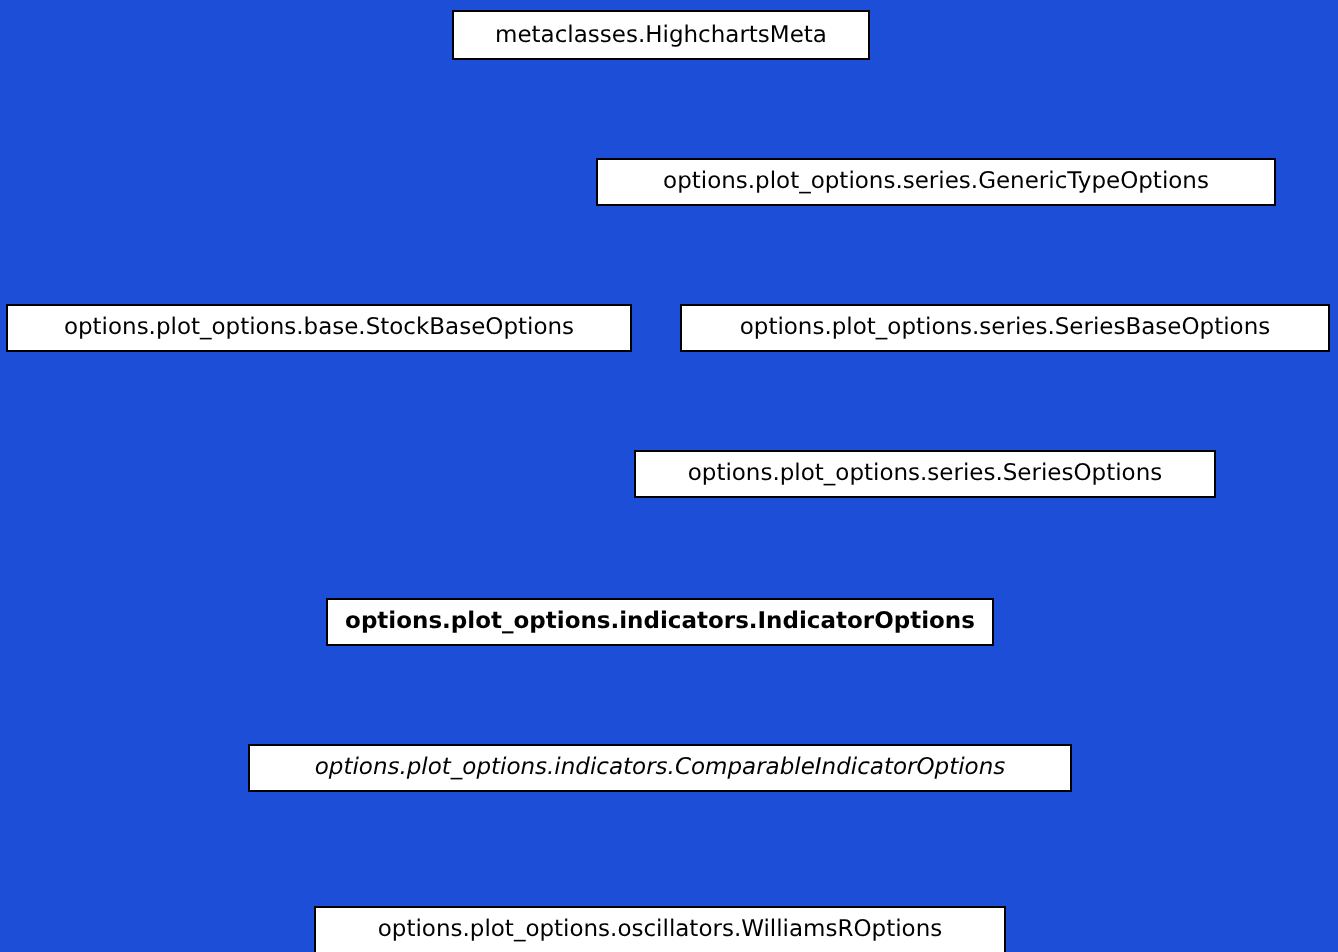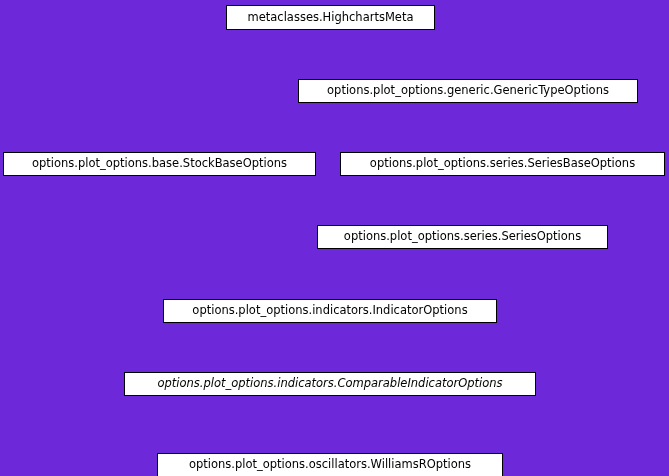--- a/index.html
+++ b/index.html
@@ -29,22 +29,22 @@
     display: flex;
     align-items: center;
     justify-content: center;
     white-space: nowrap;
     cursor: pointer;
   }
 </style>
 </head>
 <body>
 
-<div id="diagram-canvas" style="background: #6d28d9;">
+<div id="diagram-canvas" style="background: #1d4ed8;">
     <div class="node" style="left: 226px; top: 5px; width: 209px; height: 25px; background: rgb(255, 255, 255); border-color: rgb(0, 0, 0); color: rgb(0, 0, 0);">metaclasses.HighchartsMeta</div>
-    <div class="node" style="left: 298px; top: 79px; width: 340px; height: 24px; background: rgb(255, 255, 255); border-color: rgb(0, 0, 0); color: rgb(0, 0, 0);">options.plot_options.generic.GenericTypeOptions</div>
+    <div class="node" style="left: 298px; top: 79px; width: 340px; height: 24px; background: rgb(255, 255, 255); border-color: rgb(0, 0, 0); color: rgb(0, 0, 0);">options.plot_options.series.GenericTypeOptions</div>
     <div class="node" style="left: 3px; top: 152px; width: 313px; height: 24px; background: rgb(255, 255, 255); border-color: rgb(0, 0, 0); color: rgb(0, 0, 0);">options.plot_options.base.StockBaseOptions</div>
     <div class="node" style="left: 340px; top: 152px; width: 325px; height: 24px; background: rgb(255, 255, 255); border-color: rgb(0, 0, 0); color: rgb(0, 0, 0);">options.plot_options.series.SeriesBaseOptions</div>
     <div class="node" style="left: 317px; top: 225px; width: 291px; height: 24px; background: rgb(255, 255, 255); border-color: rgb(0, 0, 0); color: rgb(0, 0, 0);">options.plot_options.series.SeriesOptions</div>
-    <div class="node" style="left: 163px; top: 299px; width: 334px; height: 24px; background: rgb(255, 255, 255); border-color: rgb(0, 0, 0); color: rgb(0, 0, 0);">options.plot_options.indicators.IndicatorOptions</div>
+    <div class="node" style="left: 163px; top: 299px; width: 334px; height: 24px; background: rgb(255, 255, 255); border-color: rgb(0, 0, 0); color: rgb(0, 0, 0); font-weight: bold;">options.plot_options.indicators.IndicatorOptions</div>
     <div class="node" style="left: 124px; top: 372px; width: 412px; height: 24px; background: rgb(255, 255, 255); border-color: rgb(0, 0, 0); color: rgb(0, 0, 0); font-style: italic;">options.plot_options.indicators.ComparableIndicatorOptions</div>
     <div class="node" style="left: 157px; top: 453px; width: 346px; height: 24px; background: rgb(255, 255, 255); border-color: rgb(0, 0, 0); color: rgb(0, 0, 0);">options.plot_options.oscillators.WilliamsROptions</div>
   </div>
 
 </body></html>

